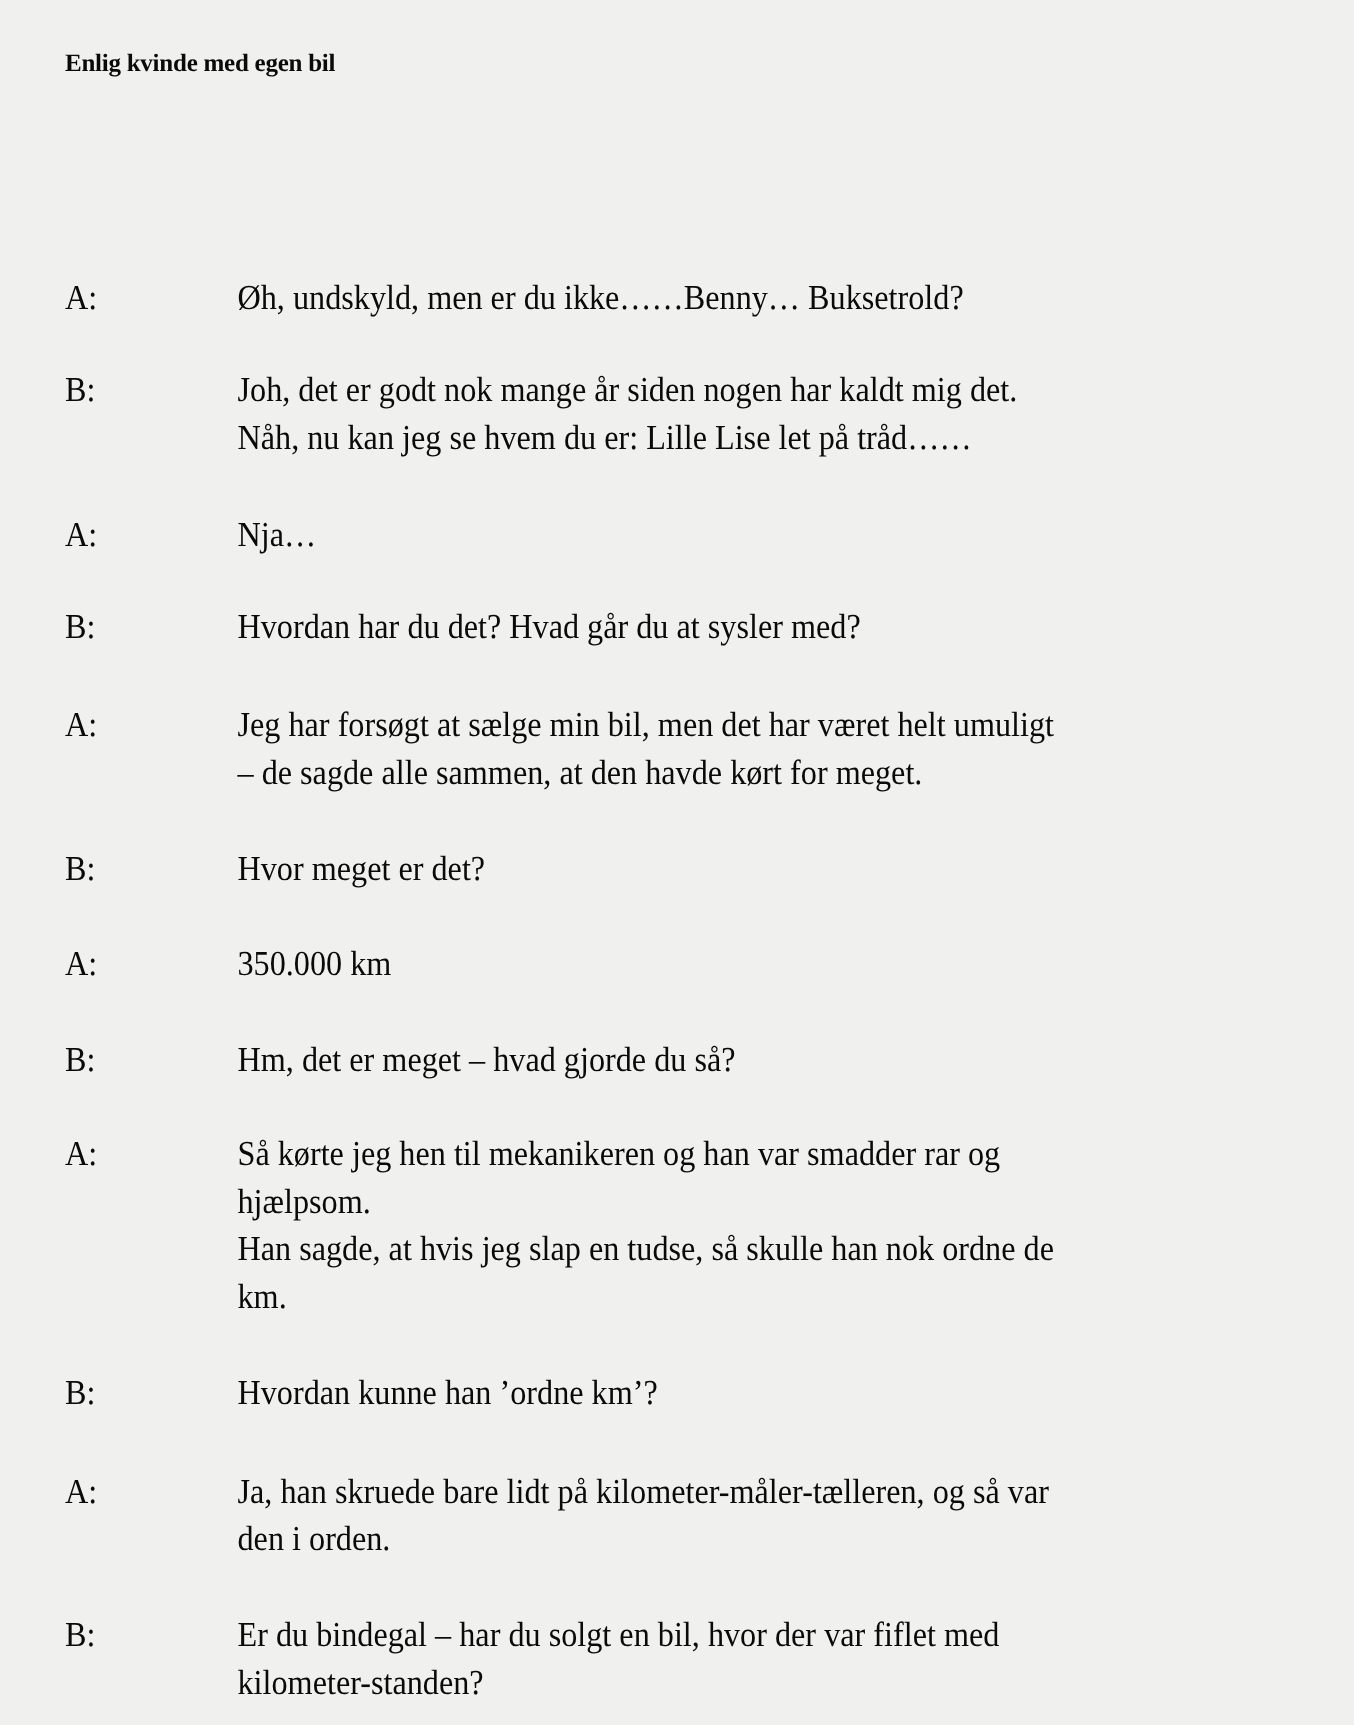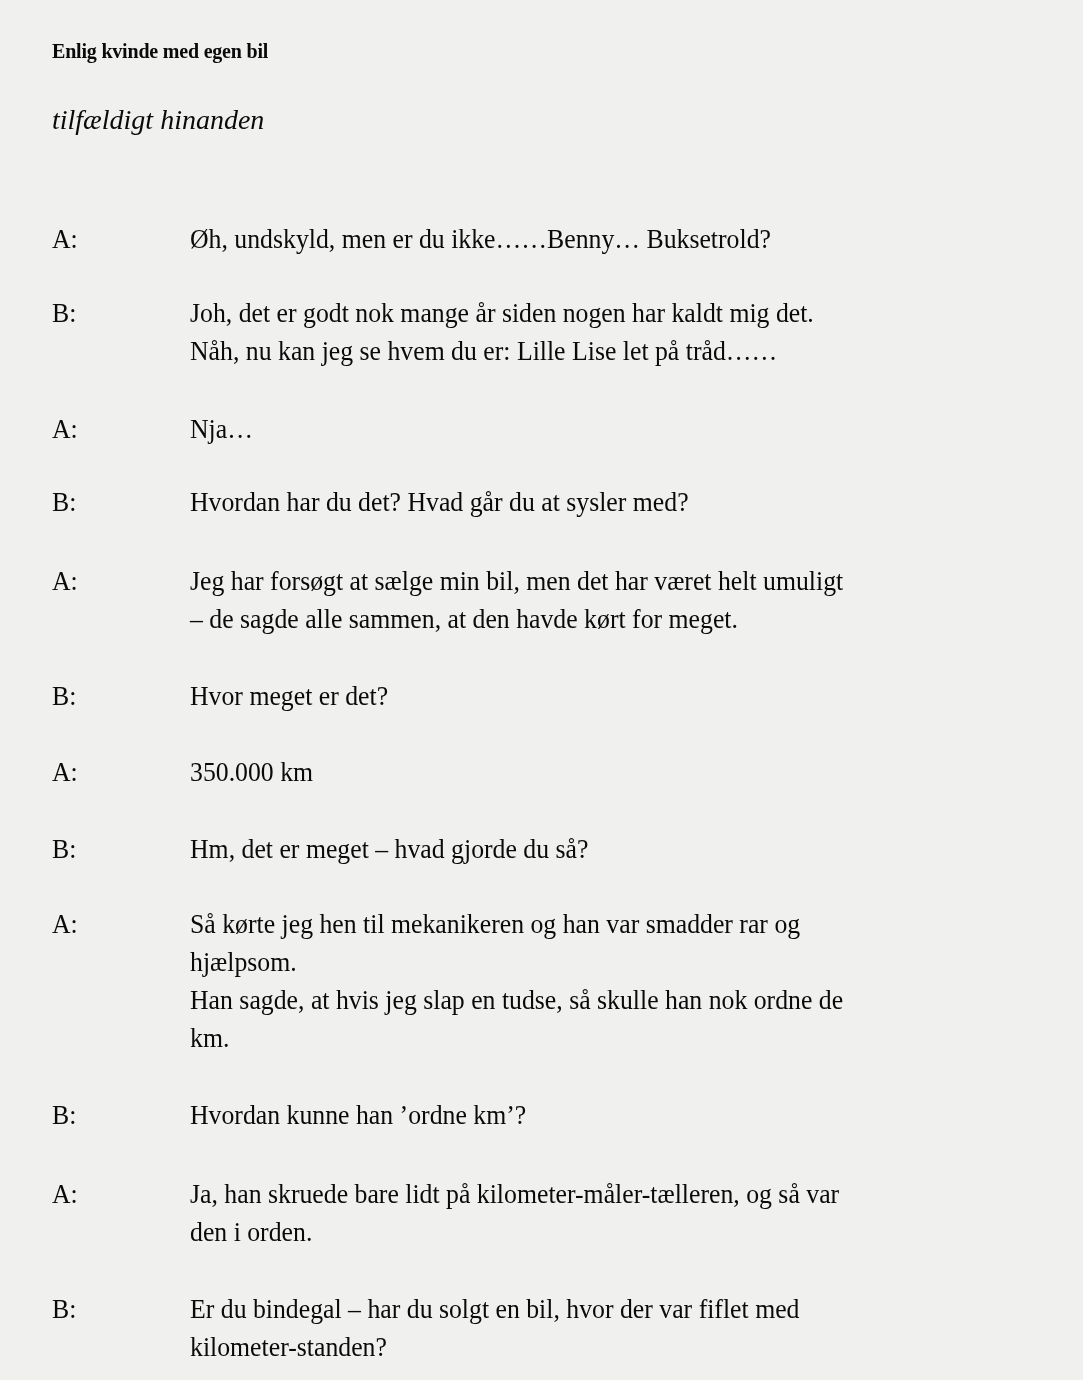--- a/index.html
+++ b/index.html
@@ -68,21 +68,20 @@
     }
     .speech span { display: block; }
   </style>
 </head>
 <body>
 
 <div class="page">
   <div class="title">Enlig kvinde med egen bil</div>
 
   <div class="intro">
-    <span>tilfældigt hinanden</span>
   </div>
 
   <div class="line" style="top:220px;">
     <div class="speaker">A:</div>
     <div class="speech">
       <span>Øh, undskyld, men er du ikke……Benny… Buksetrold?</span>
     </div>
   </div>
 
   <div class="line" style="top:294px;">

